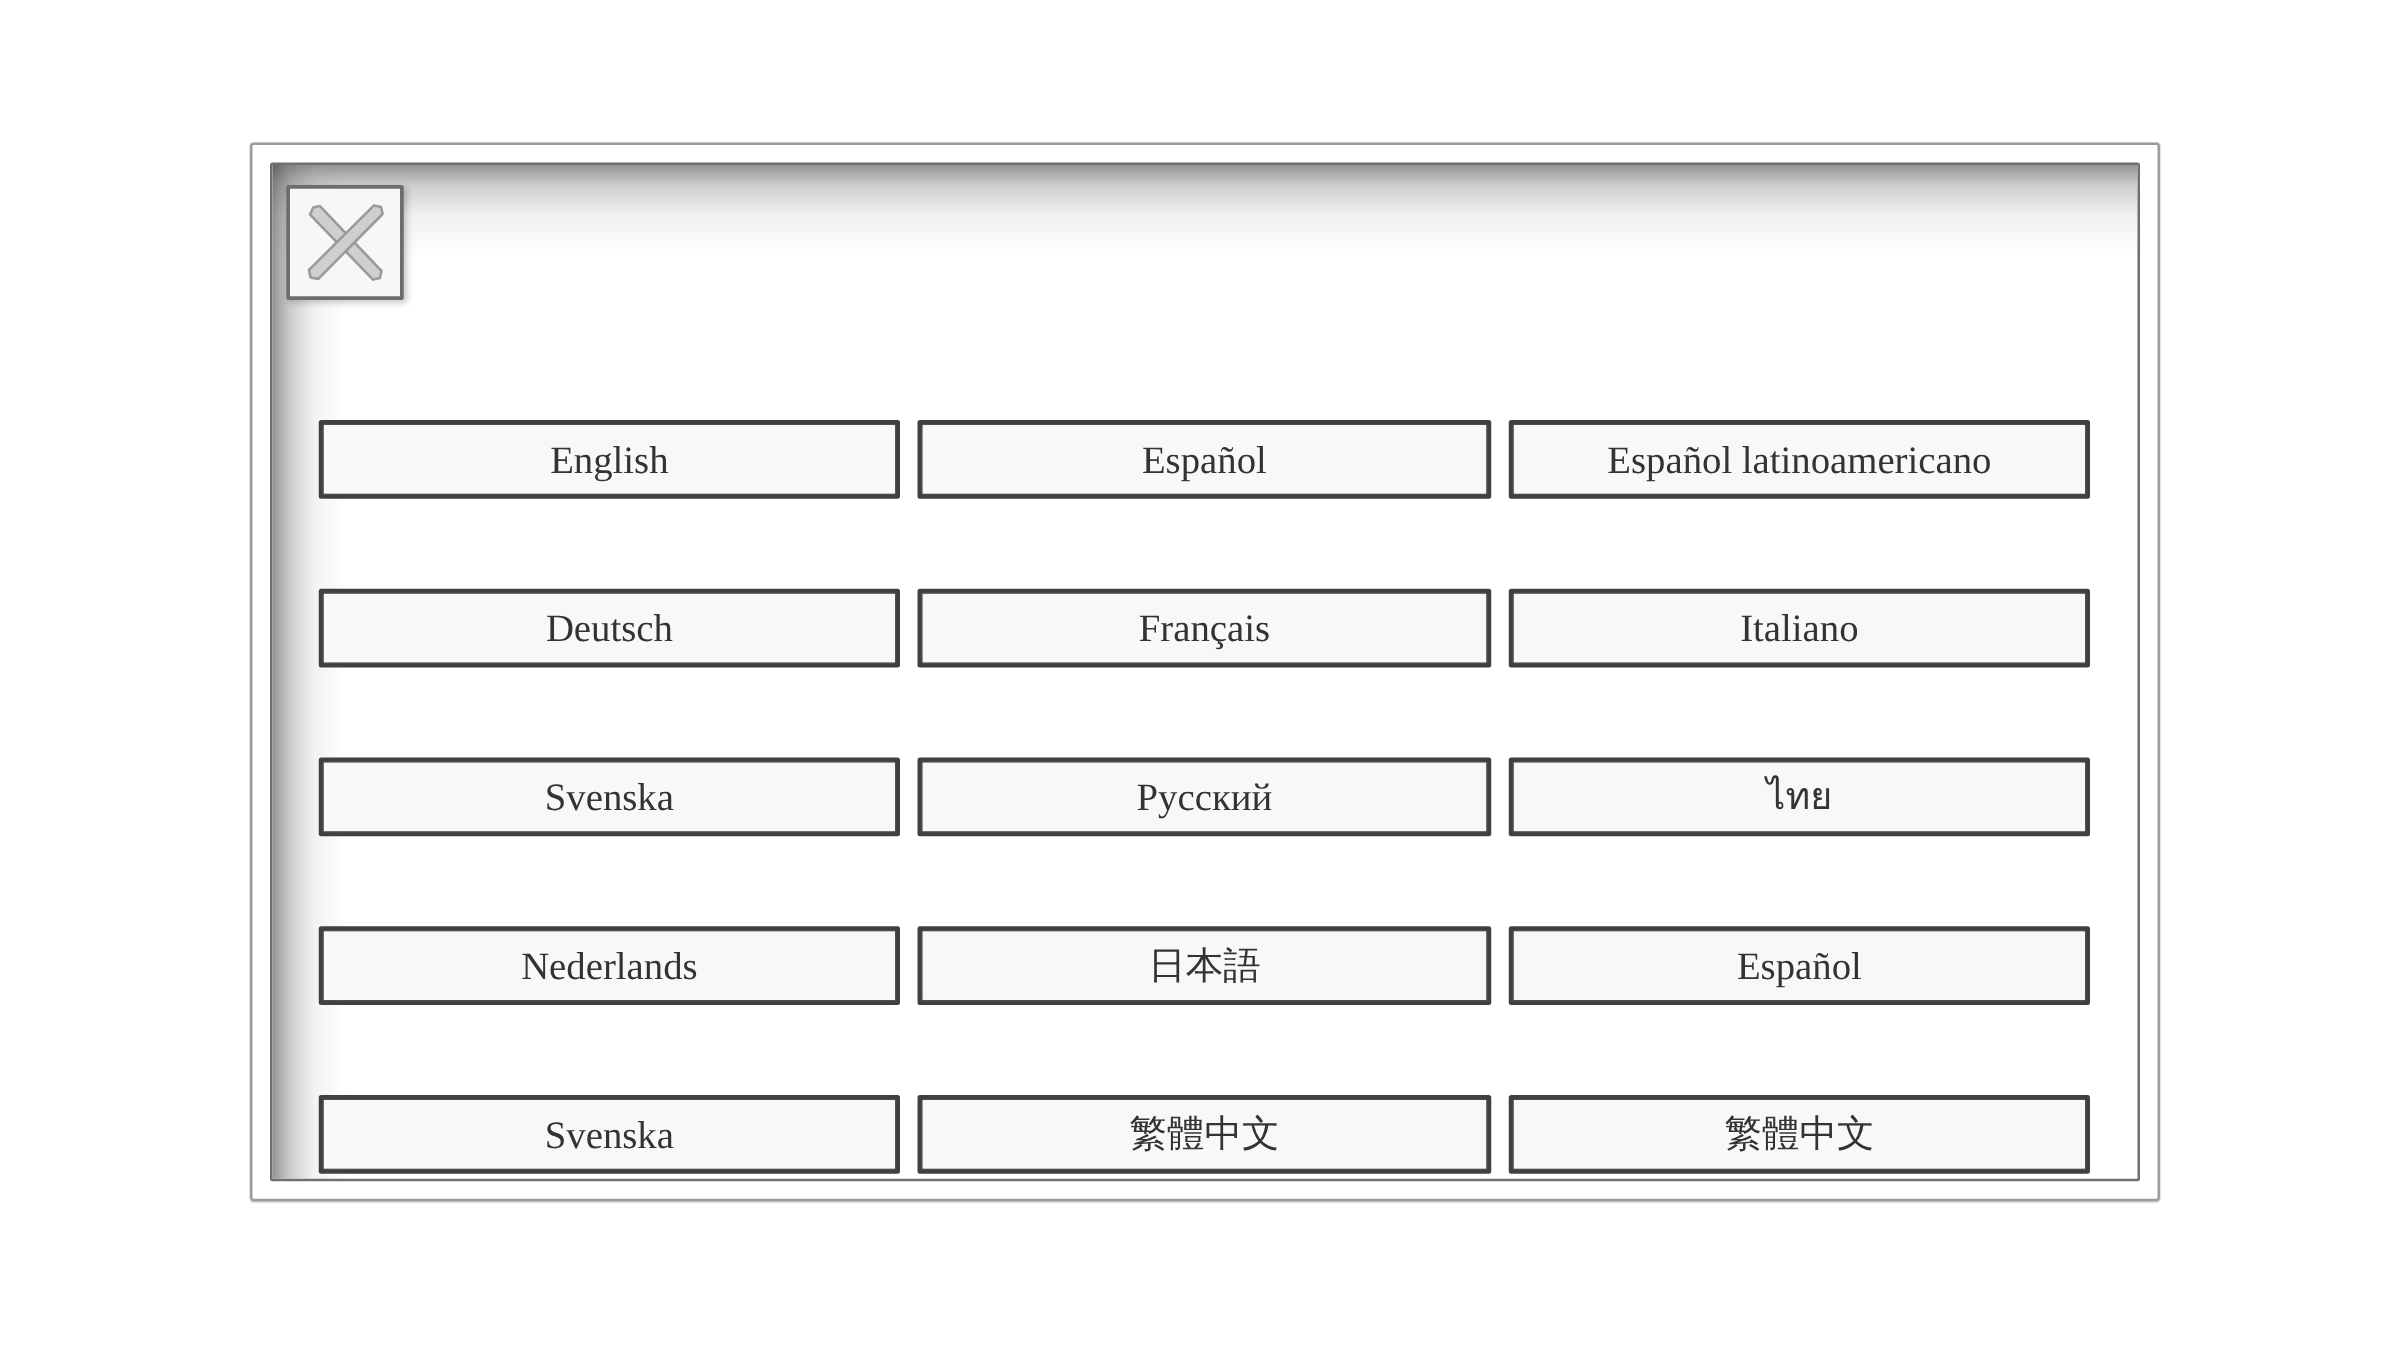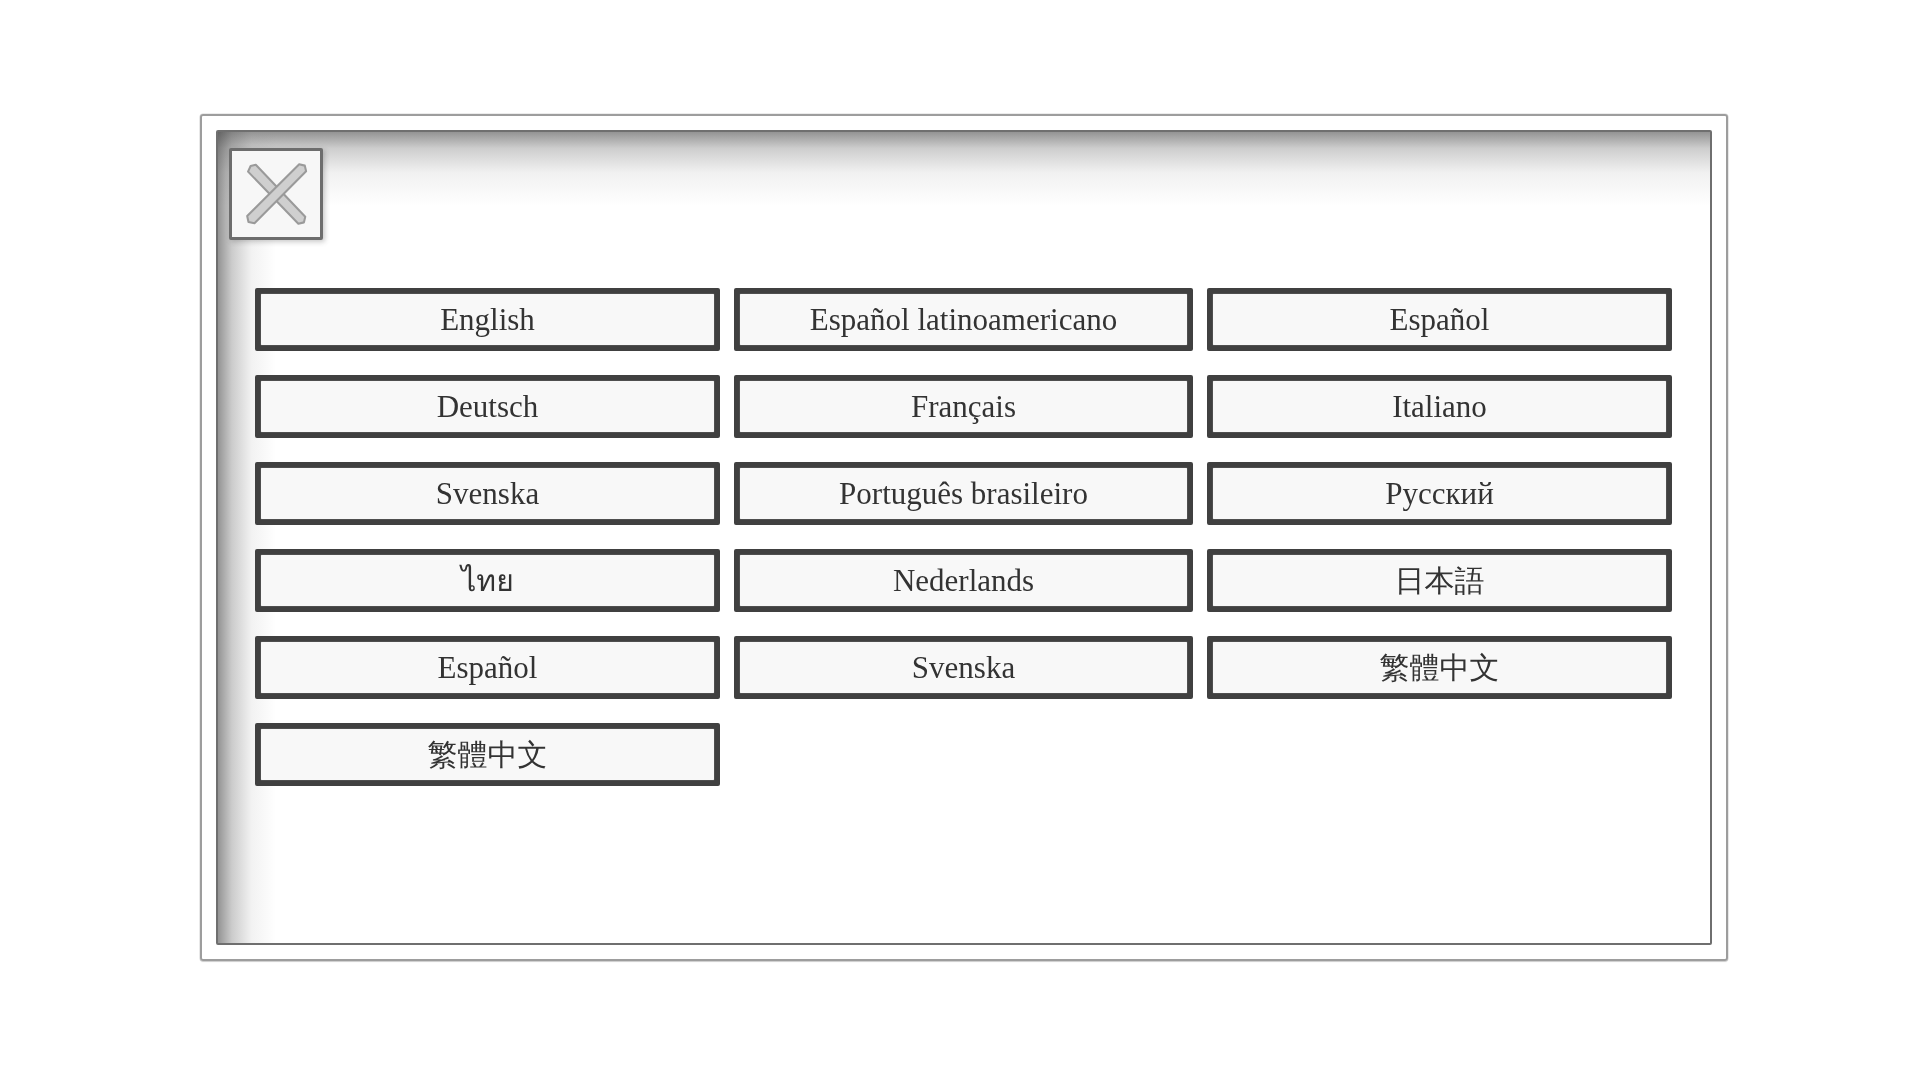--- a/index.html
+++ b/index.html
@@ -98,28 +98,29 @@
     width: 1417px;
     display: grid;
     grid-template-columns: 465px 1fr 465px;
     column-gap: 14px;
     row-gap: 24px;
     z-index: 20;
   }
   .lang-button {
     height: 63px;
     background: #f8f8f8;
-    border: 6px solid #404040;
+    border: 4px solid #404040;
     border-radius: 2px;
     box-sizing: border-box;
     display: flex;
     align-items: center;
     justify-content: center;
     cursor: pointer;
     position: relative;
+    margin-top: 48px;
   }
   .lang-button::after {
     
     content: "";
     position: absolute;
     left: -1px; top: -1px; right: -1px; bottom: -1px;
     border: 1px solid rgba(110,110,110,.35);
     border-radius: 2px;
     pointer-events: none;
   }
@@ -159,41 +160,38 @@
         </g>
       </svg>
     </div>
 
     <div id="language-grid">
 
       <div class="lang-button">
         <span class="lang-label">English</span>
       </div>
       <div class="lang-button">
+        <span class="lang-label">Español</span>
+      </div>
+      <div class="lang-button">
         <span class="lang-label">Español latinoamericano</span>
       </div>
-      <div class="lang-button">
-        <span class="lang-label">Español</span>
-      </div>
 
       <div class="lang-button">
         <span class="lang-label">Deutsch</span>
       </div>
       <div class="lang-button">
         <span class="lang-label">Français</span>
       </div>
       <div class="lang-button">
         <span class="lang-label">Italiano</span>
       </div>
 
       <div class="lang-button">
         <span class="lang-label">Svenska</span>
-      </div>
-      <div class="lang-button">
-        <span class="lang-label">Português brasileiro</span>
       </div>
       <div class="lang-button">
         <span class="lang-label">Русский</span>
       </div>
 
       <div class="lang-button">
         <span class="lang-label thai">ไทย</span>
       </div>
       <div class="lang-button">
         <span class="lang-label">Nederlands</span>

